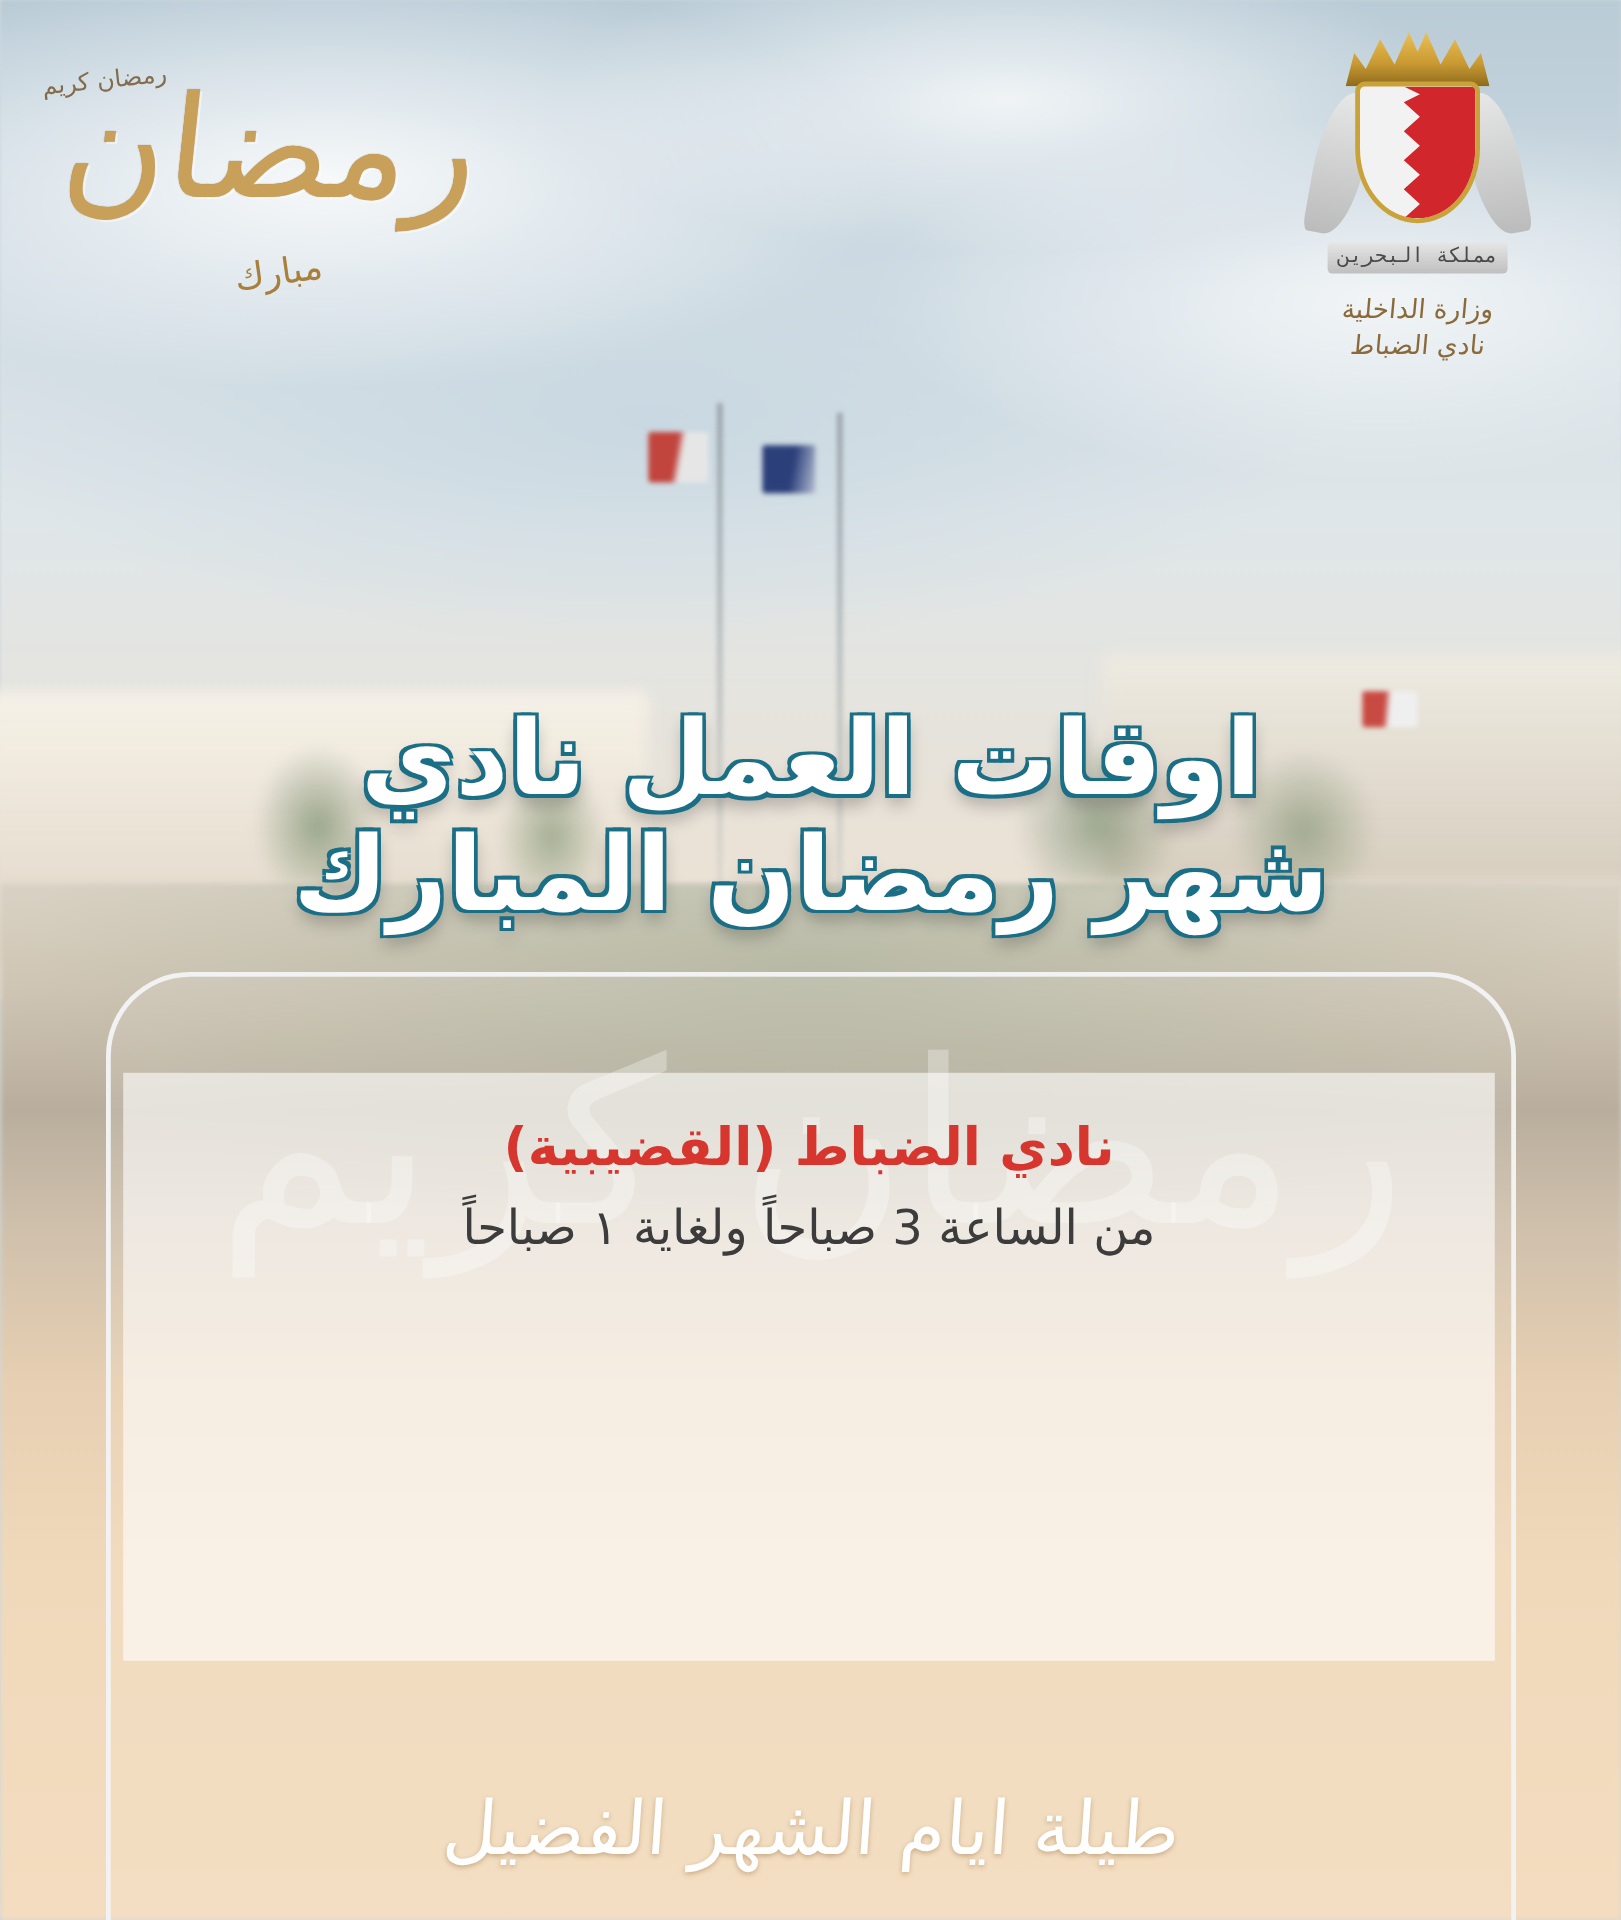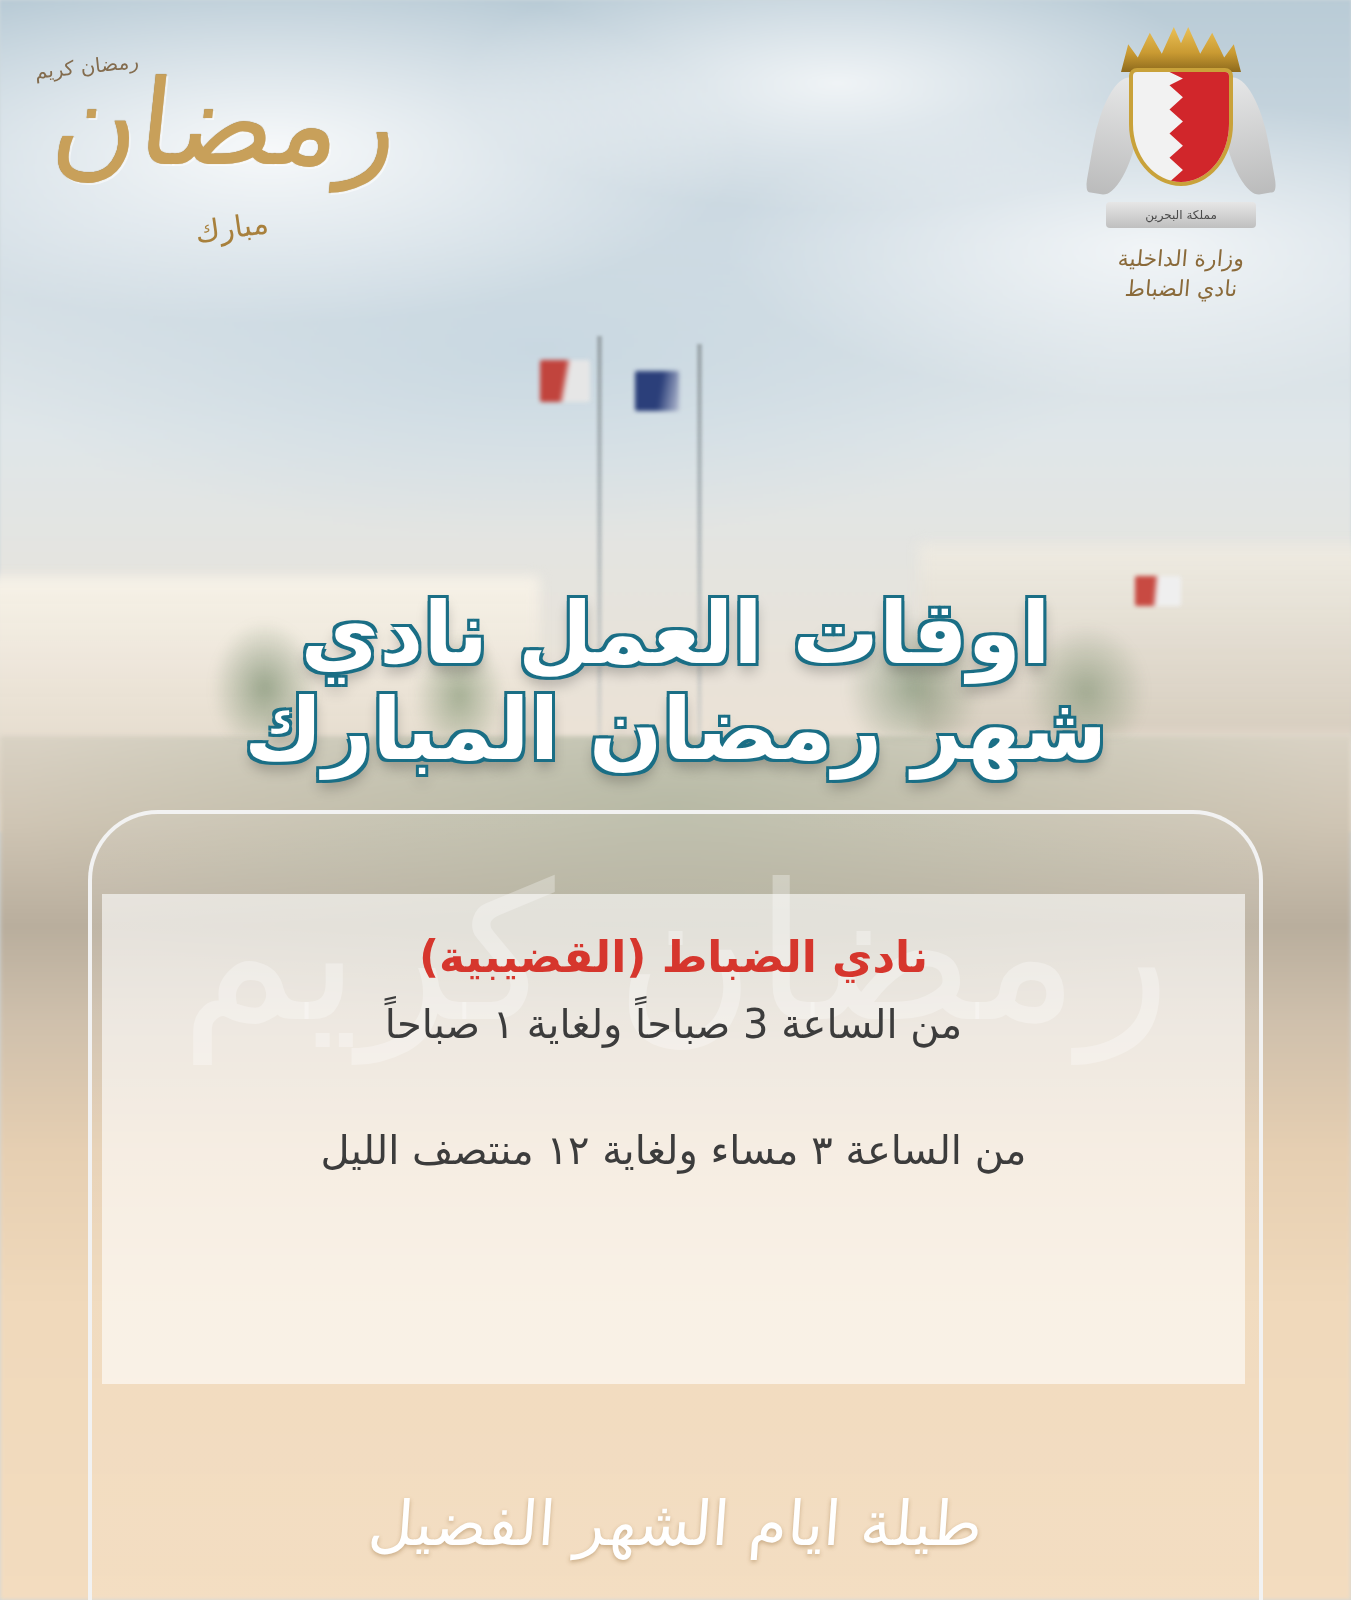--- a/index.html
+++ b/index.html
@@ -197,24 +197,25 @@
   .emblem .wreath-r { right: 4px; transform: rotate(-10deg) scaleX(-1); }
   .emblem .banner {
     position: absolute;
     left: 50%;
     transform: translateX(-50%);
     bottom: 6px;
     width: 150px;
     height: 26px;
     background: linear-gradient(180deg, #e6e6e6, #bfbfbf);
     border-radius: 4px;
-    font-size: 12px;
+    font-size: 17px;
     color: #4a4a4a;
     line-height: 26px;
     letter-spacing: 1px;
+    font-family: Liberation Mono, monospace;
   }
   .ministry-lines {
     margin-top: 10px;
     color: #8a6a3a;
     direction: rtl;
   }
   .ministry-lines div {
     font-size: 22px;
     line-height: 1.35;
     transform: skewX(-5deg);
@@ -358,20 +359,19 @@
 
   <div class="panel">
     <div class="panel-watermark">رمضان كريم</div>
 
     <div class="info-band">
       <div class="block">
         <div class="title">نادي الضباط (القضيبية)</div>
         <div class="hours">من الساعة 3 صباحاً ولغاية ١ صباحاً</div>
       </div>
       <div class="block">
-        <div class="hours">من الساعة ٣ مساء ولغاية ١٢ منتصف الليل</div>
       </div>
     </div>
 
     <div class="footer-note">طيلة ايام الشهر الفضيل</div>
   </div>
 
 </div>
 
 </body></html>

